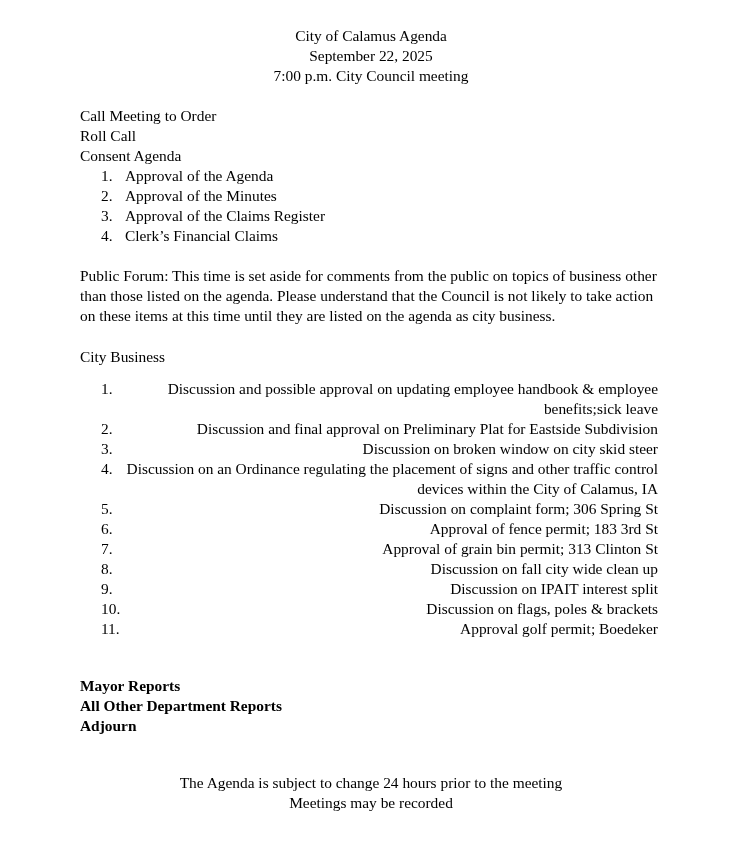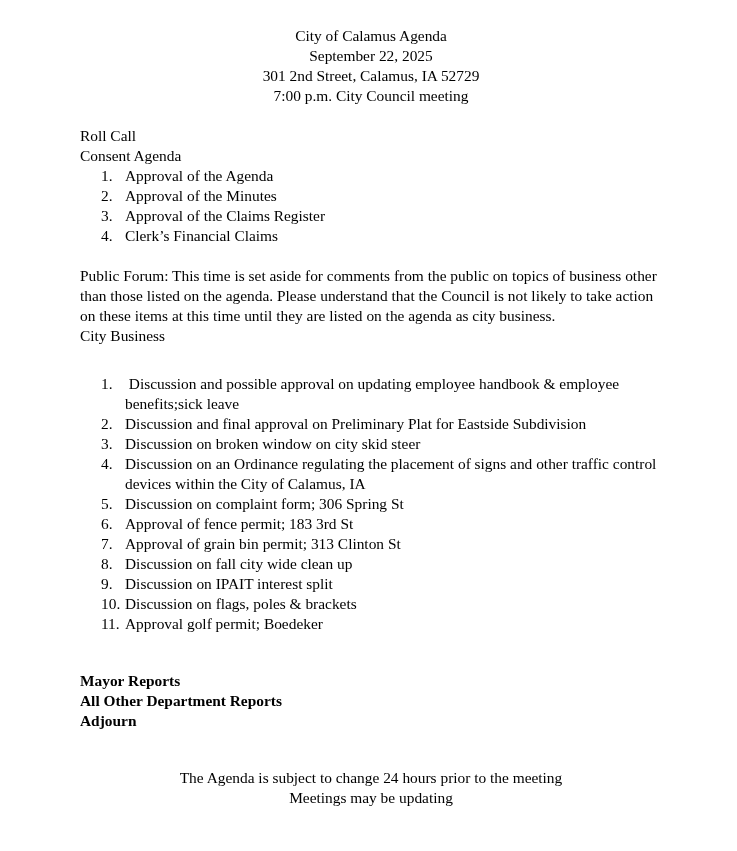--- a/index.html
+++ b/index.html
@@ -56,46 +56,48 @@
     top: 0;
   }
   .num-item > span {
     white-space: pre-wrap;
   }
   .paragraph {
     margin: 20px 0 0 0;
     width: 582px;
   }
   .city-business-heading {
+    margin-top: 21px;
   }
   ol.city-list {
-    margin-top: 28px;
+    margin-top: 12px;
     width: 578px;
+    text-align: right;
   }
   .closing-block {
     margin-top: 37px;
     font-weight: bold;
   }
   .doc-footer {
     margin-top: 37px;
   }
 </style>
 </head>
 <body>
 
 <div class="page">
 
   <header class="doc-header">
     <div class="center-line">City of Calamus Agenda</div>
     <div class="center-line date-line">September 22, 2025</div>
-    <div class="center-line">301 2nd Street, Calamus, IA 52729</div>
     <div class="center-line">7:00 p.m. City Council meeting</div>
   </header>
 
   <section class="opening-block">
+    <div class="line">Call Meeting to Order</div>
     <div class="line">Roll Call</div>
     <div class="line">Consent Agenda</div>
     <ol class="num-list">
       <li class="num-item"><span>Approval of the Agenda</span></li>
       <li class="num-item"><span>Approval of the Minutes</span></li>
       <li class="num-item"><span>Approval of the Claims Register</span></li>
       <li class="num-item"><span>Clerk’s Financial Claims</span></li>
     </ol>
   </section>
 
@@ -118,16 +120,16 @@
   </ol>
 
   <section class="closing-block">
     <div class="line">Mayor Reports</div>
     <div class="line">All Other Department Reports</div>
     <div class="line">Adjourn</div>
   </section>
 
   <footer class="doc-footer">
     <div class="center-line">The Agenda is subject to change 24 hours prior to the meeting</div>
-    <div class="center-line">Meetings may be updating</div>
+    <div class="center-line">Meetings may be recorded</div>
   </footer>
 
 </div>
 
 </body></html>

